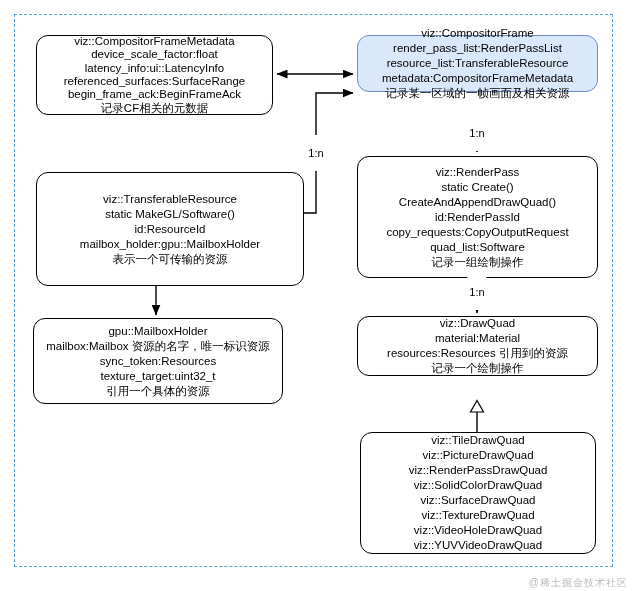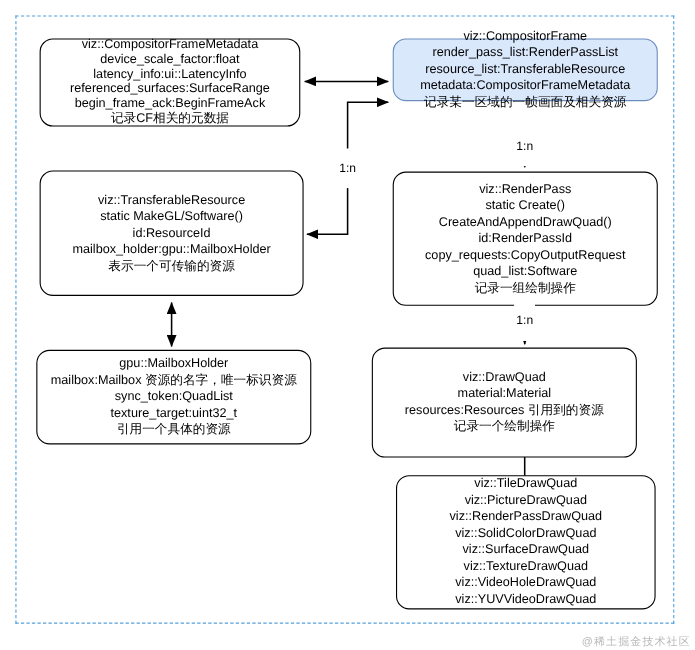--- a/index.html
+++ b/index.html
@@ -16,24 +16,24 @@
   .box{
     position:absolute;box-sizing:border-box;
     background:#ffffff;border:1px solid #000000;border-radius:12px;
     display:flex;flex-direction:column;justify-content:center;align-items:center;
     font-size:11.5px;line-height:15px;text-align:center;padding:2px 3px;
   }
   .box .bl{white-space:nowrap;}
   #box-cfm{left:36px;top:35px;width:237px;height:80px;line-height:13.4px;}
   #box-cf{left:357px;top:35px;width:241px;height:57px;
     background:#dae8fc;border-color:#6c8ebf;}
-  #box-tr{left:36px;top:155px;width:240px;height:114px;}
+  #box-tr{left:36px;top:172px;width:268px;height:114px;}
   #box-rp{left:357px;top:156px;width:241px;height:122px;}
   #box-mh{left:33px;top:318px;width:250px;height:86px;}
-  #box-dq{left:338px;top:316px;width:241px;height:100px;}
+  #box-dq{left:357px;top:316px;width:241px;height:60px;}
   #box-sub{left:360px;top:432px;width:236px;height:122px;}
   .edge-label{
     position:absolute;transform:translate(-50%,-50%);
     background:#ffffff;font-size:11px;line-height:12px;padding:12px 2px;
   }
   #elabel-1{left:316px;top:153px;}
   #elabel-2{left:477px;top:133px;}
   #elabel-3{left:477px;top:292px;}
   .watermark{
     position:absolute;right:4px;top:576px;
@@ -93,21 +93,21 @@
     <div class="bl">CreateAndAppendDrawQuad()</div>
     <div class="bl">id:RenderPassId</div>
     <div class="bl">copy_requests:CopyOutputRequest</div>
     <div class="bl">quad_list:Software</div>
     <div class="bl">记录一组绘制操作</div>
   </div>
 
   <div class="box" id="box-mh">
     <div class="bl">gpu::MailboxHolder</div>
     <div class="bl">mailbox:Mailbox 资源的名字，唯一标识资源</div>
-    <div class="bl">sync_token:QuadList</div>
+    <div class="bl">sync_token:Resources</div>
     <div class="bl">texture_target:uint32_t</div>
     <div class="bl">引用一个具体的资源</div>
   </div>
 
   <div class="box" id="box-dq">
     <div class="bl">viz::DrawQuad</div>
     <div class="bl">material:Material</div>
     <div class="bl">resources:Resources 引用到的资源</div>
     <div class="bl">记录一个绘制操作</div>
   </div>

